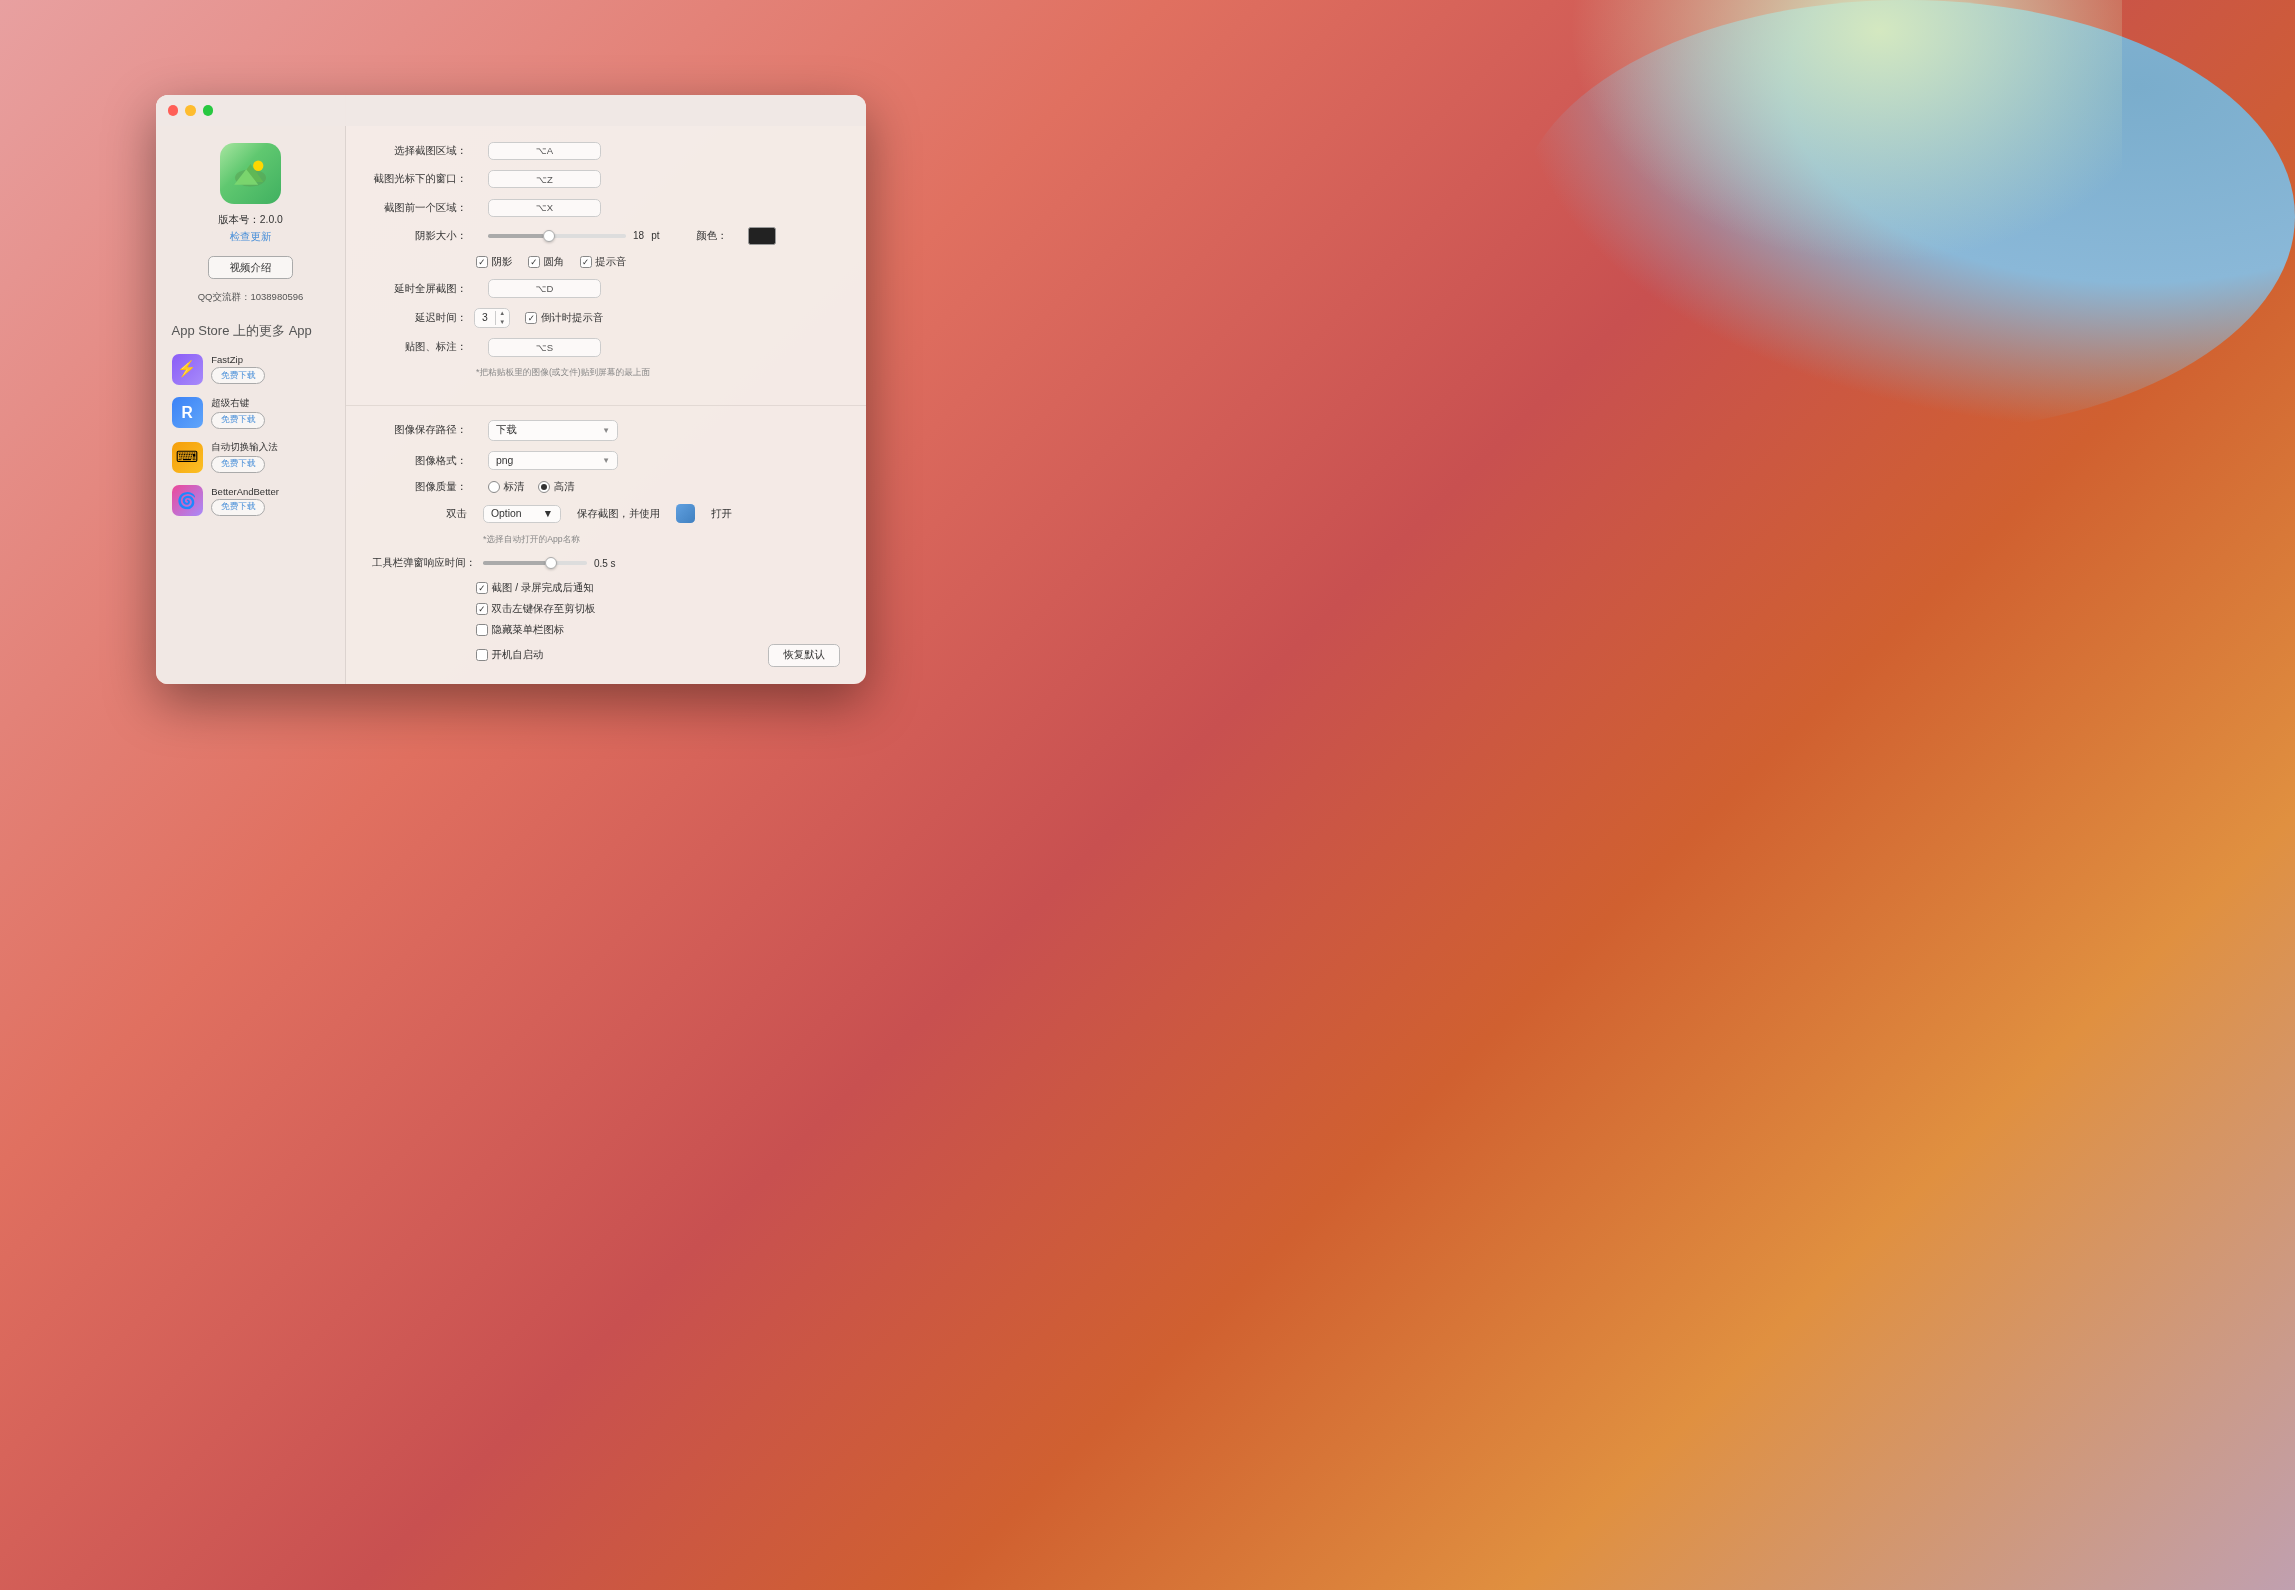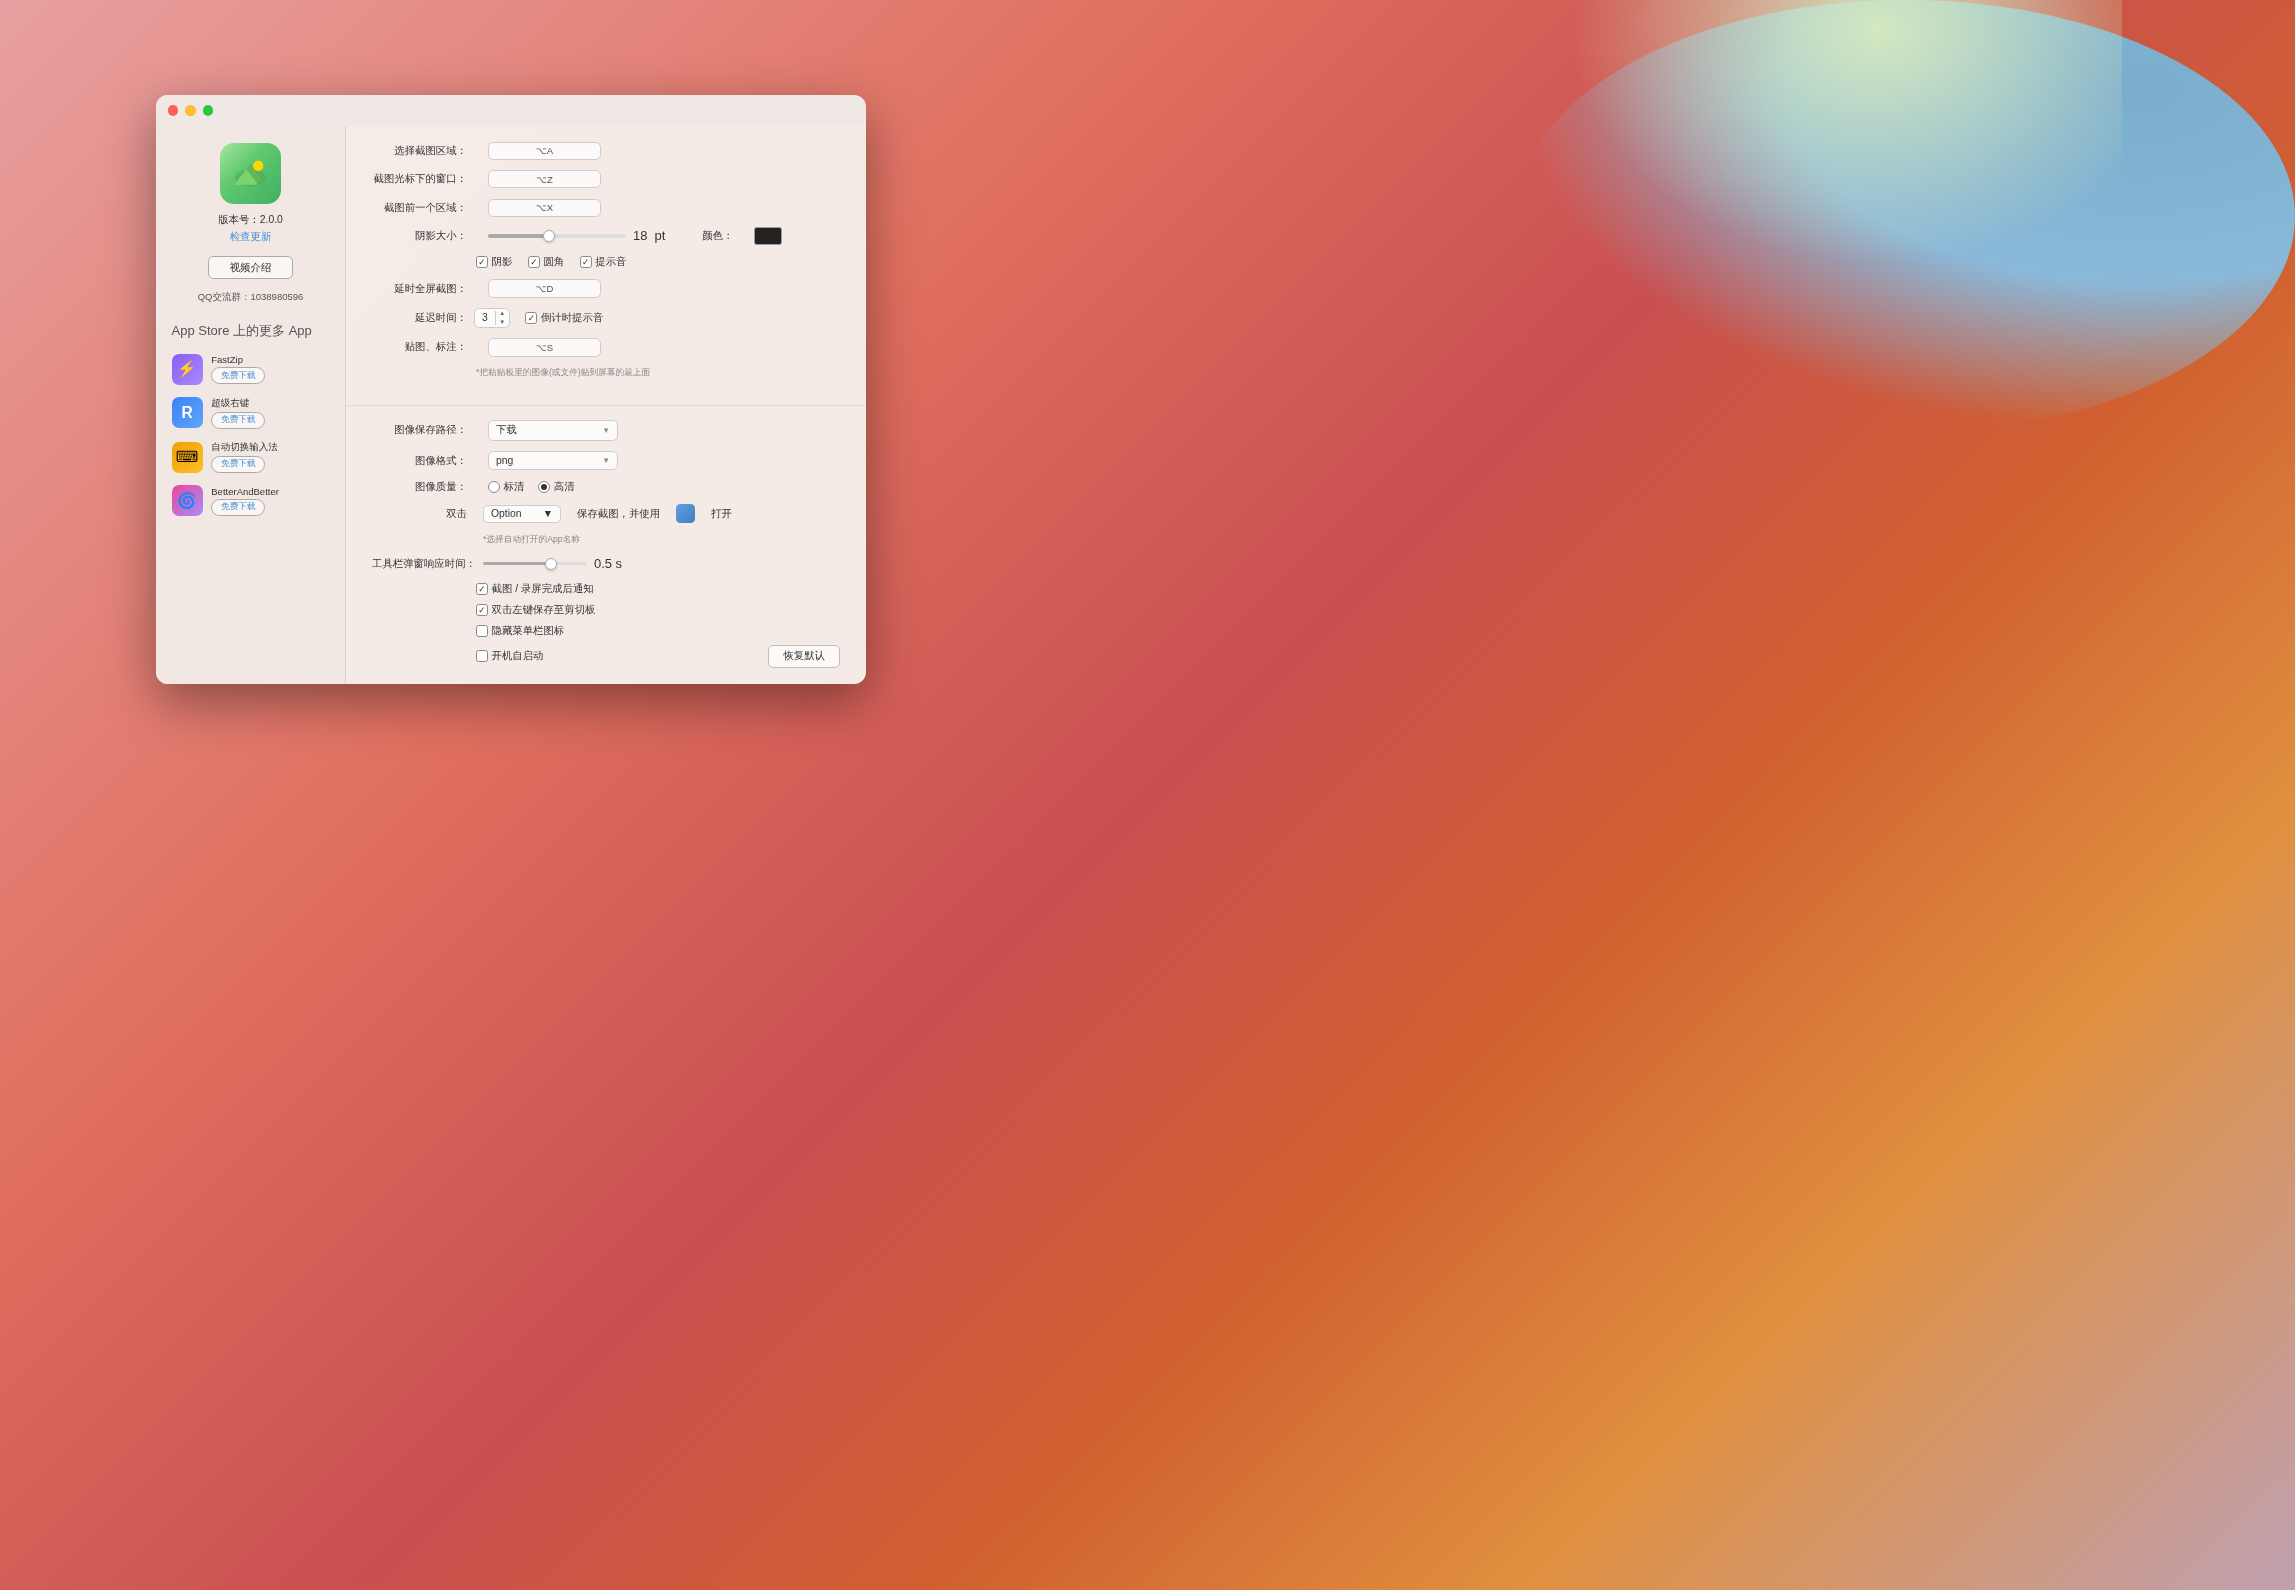--- a/index.html
+++ b/index.html
@@ -250,21 +250,21 @@
       top: -4.3px;
       left: 40%;
       width: 12px; height: 12px;
       background: white;
       border: 0.9px solid #aaa;
       border-radius: 50%;
       box-shadow: 0 0.9px 2.6px rgba(0,0,0,0.2);
     }
 
     .pt-label {
-      font-size: 13px;
+      font-size: 10px;
       color: #333;
     }
 
     .color-swatch {
       width: 28px; height: 17.3px;
       background: #222;
       border: 0.9px solid #999;
       border-radius: 2.6px;
       cursor: pointer;
     }

